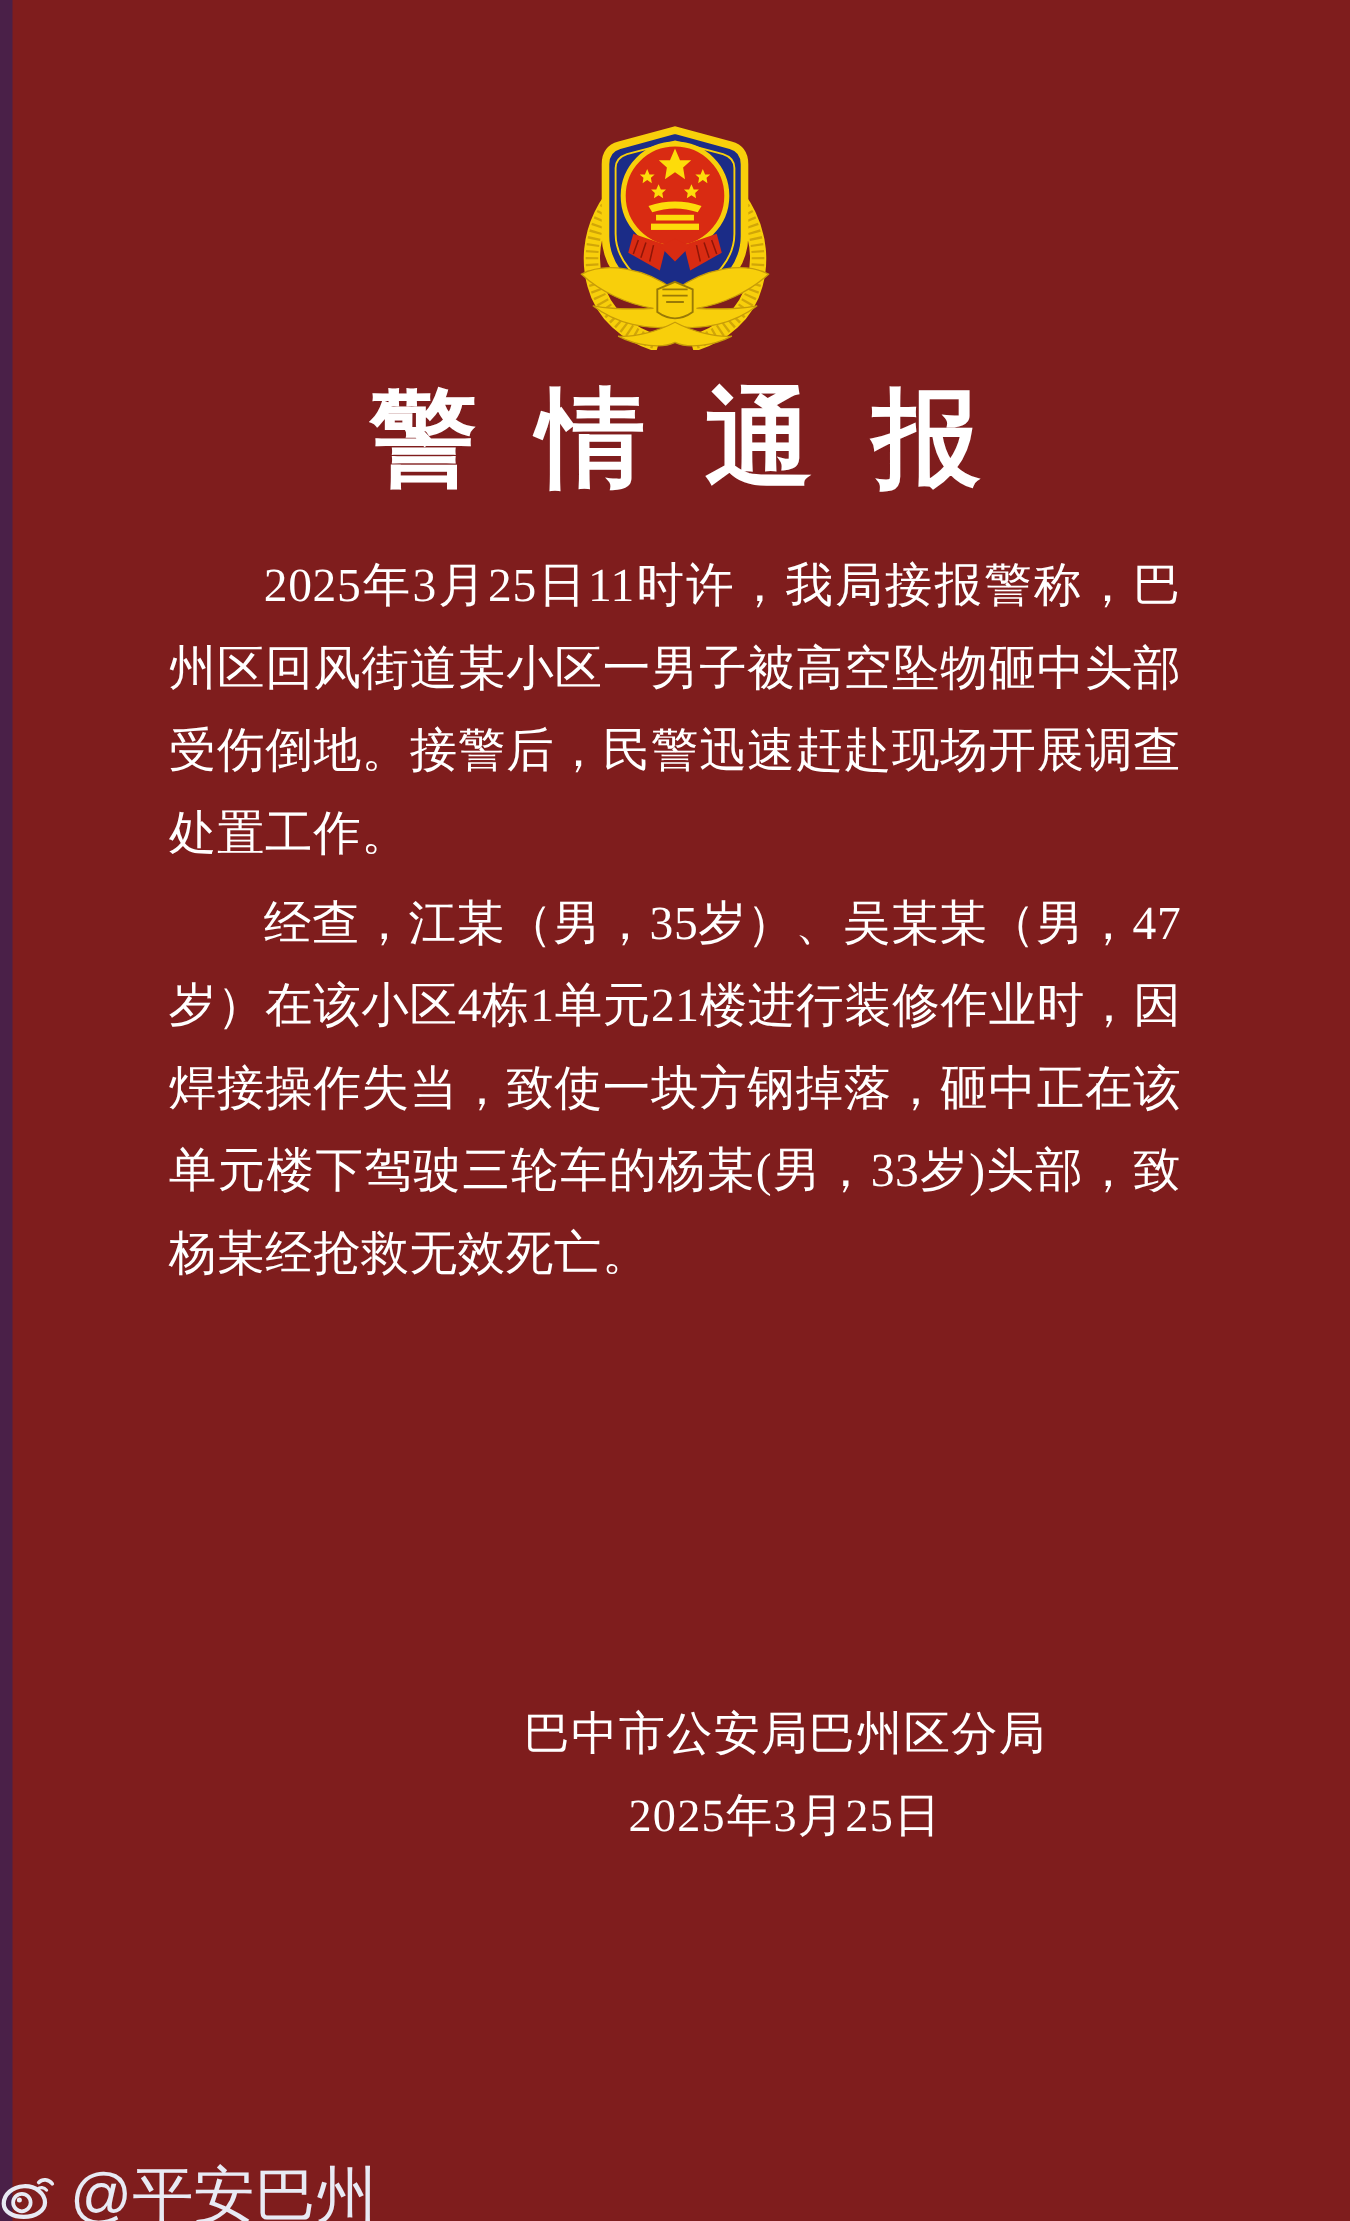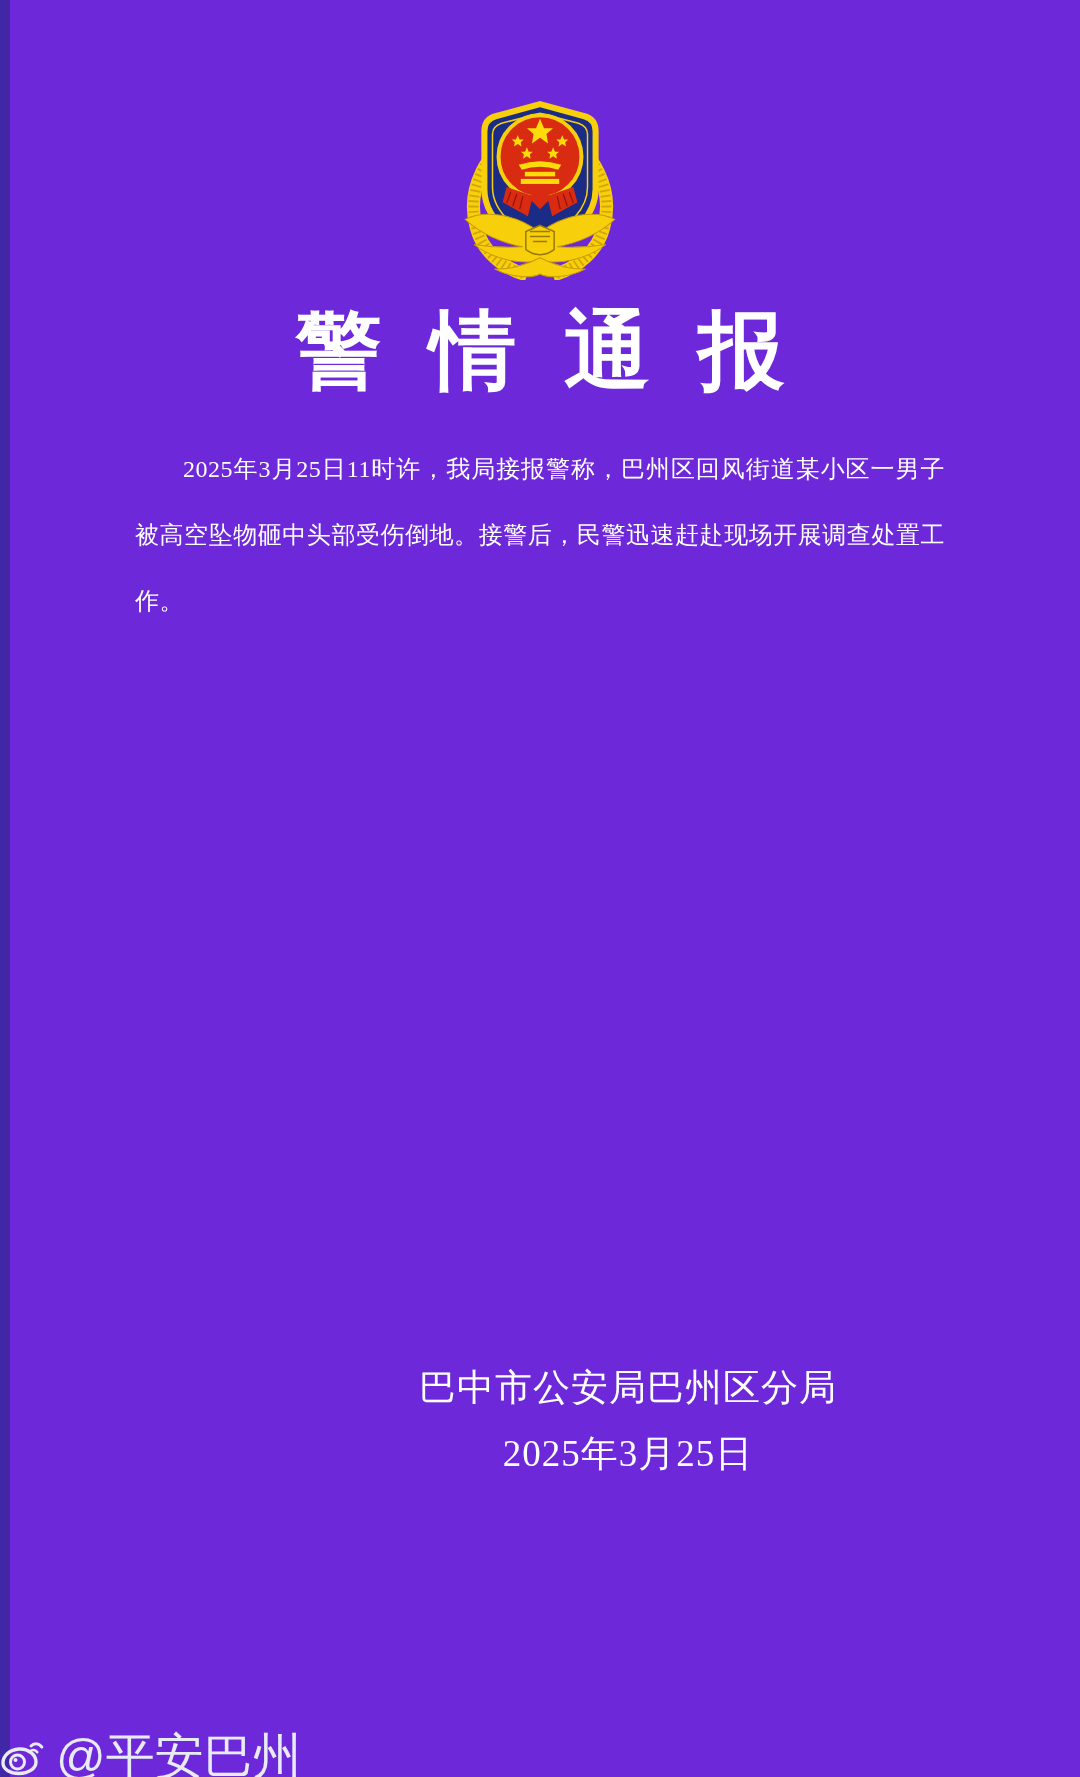--- a/index.html
+++ b/index.html
@@ -5,21 +5,21 @@
   html, body {
     margin: 0;
     padding: 0;
     background: #1b2c87;
   }
   .poster {
     position: relative;
     width: 1080px;
     height: 1777px;
     margin: 0 auto;
-    background: #6d28d9;
+    background: #7f1d1d;
     color: #ffffff;
     font-family: "Liberation Serif", "DejaVu Serif", serif;
     overflow: hidden;
   }
   
   .edge-band {
     position: absolute;
     left: 0; top: 0; bottom: 0;
     width: 10px;
     background: #152373;
@@ -46,21 +46,21 @@
   }
   .title .title-text {
     letter-spacing: 0.56em;
     margin-right: -0.56em;
   }
   .body {
     position: absolute;
     top: 436px;
     left: 135px;
     right: 135px;
-    font-size: 24px;
+    font-size: 38px;
     line-height: 66px;
     text-align: justify;
     text-justify: inter-ideograph;
     letter-spacing: 0.5px;
   }
   .body p {
     margin: 0 0 6px 0;
     text-indent: 2em;
   }
   .signoff {
@@ -145,20 +145,21 @@
       <path d="M75,134 h20 M75,139 h20 M78,144 h14" stroke="#9a7a06" stroke-width="1.5" fill="none"></path>
     </svg>
   </div>
 
   <div class="title">
     <span class="title-text">警情通报</span>
   </div>
 
   <div class="body">
     <p>2025年3月25日11时许，我局接报警称，巴州区回风街道某小区一男子被高空坠物砸中头部受伤倒地。接警后，民警迅速赶赴现场开展调查处置工作。</p>
+    <p>经查，江某（男，35岁）、吴某某（男，47岁）在该小区4栋1单元21楼进行装修作业时，因焊接操作失当，致使一块方钢掉落，砸中正在该单元楼下驾驶三轮车的杨某(男，33岁)头部，致杨某经抢救无效死亡。</p>
   </div>
 
   <div class="signoff">
     <span class="agency">巴中市公安局巴州区分局</span>
     <span class="date">2025年3月25日</span>
   </div>
 
   <div class="footer">
     <svg class="weibo-icon" width="46" height="40" viewBox="0 0 46 40" aria-hidden="true">
       <path d="M19,12 C10,12.5 3,18.5 3,26 C3,32.5 10.5,36.5 19,36.5 C28.5,36.5 36,31.5 36,25 C36,18 28.5,11.5 19,12 Z" fill="none" stroke="#e8eaf4" stroke-width="3.4"></path>

